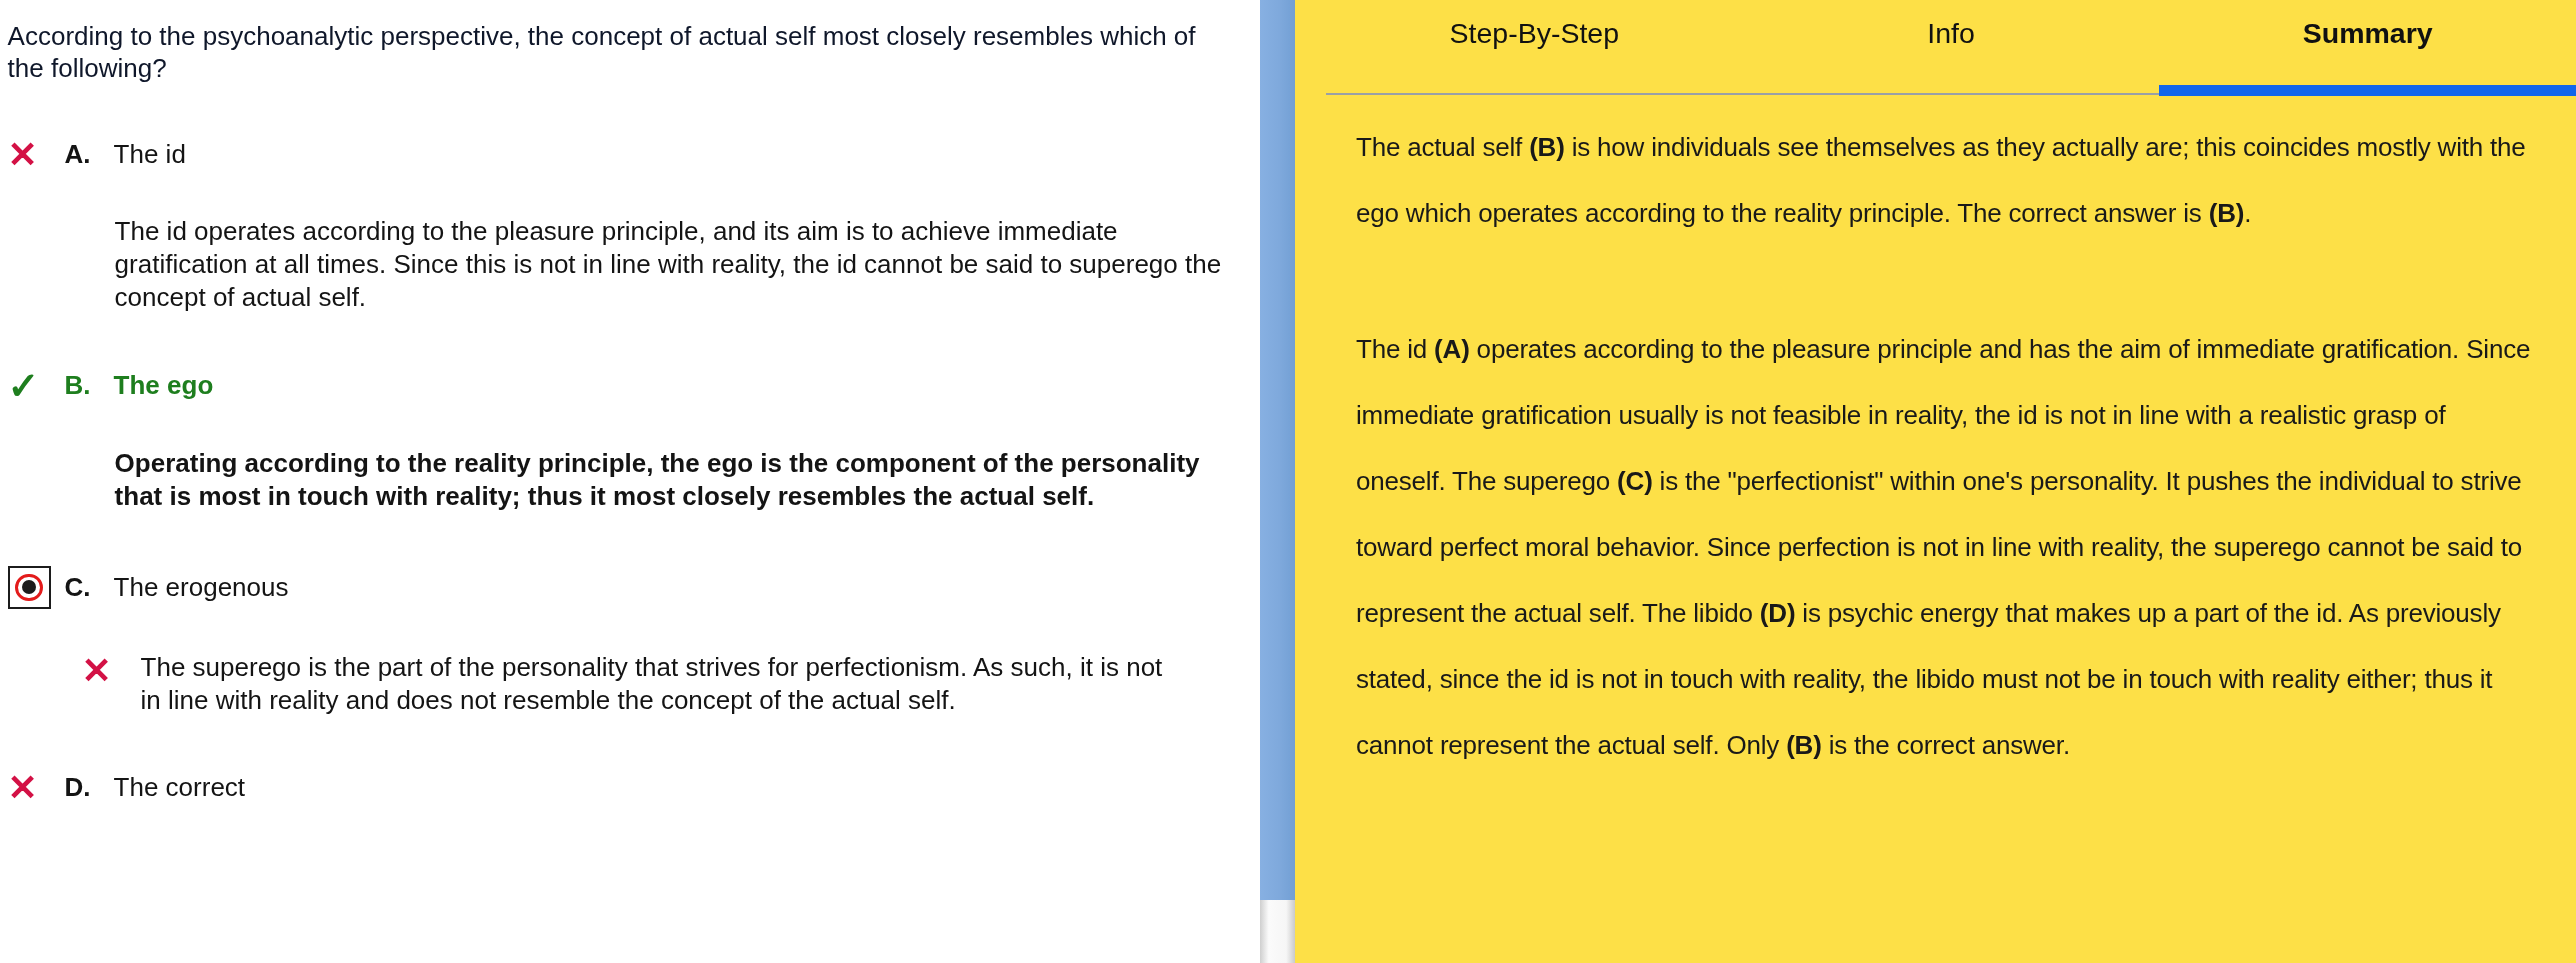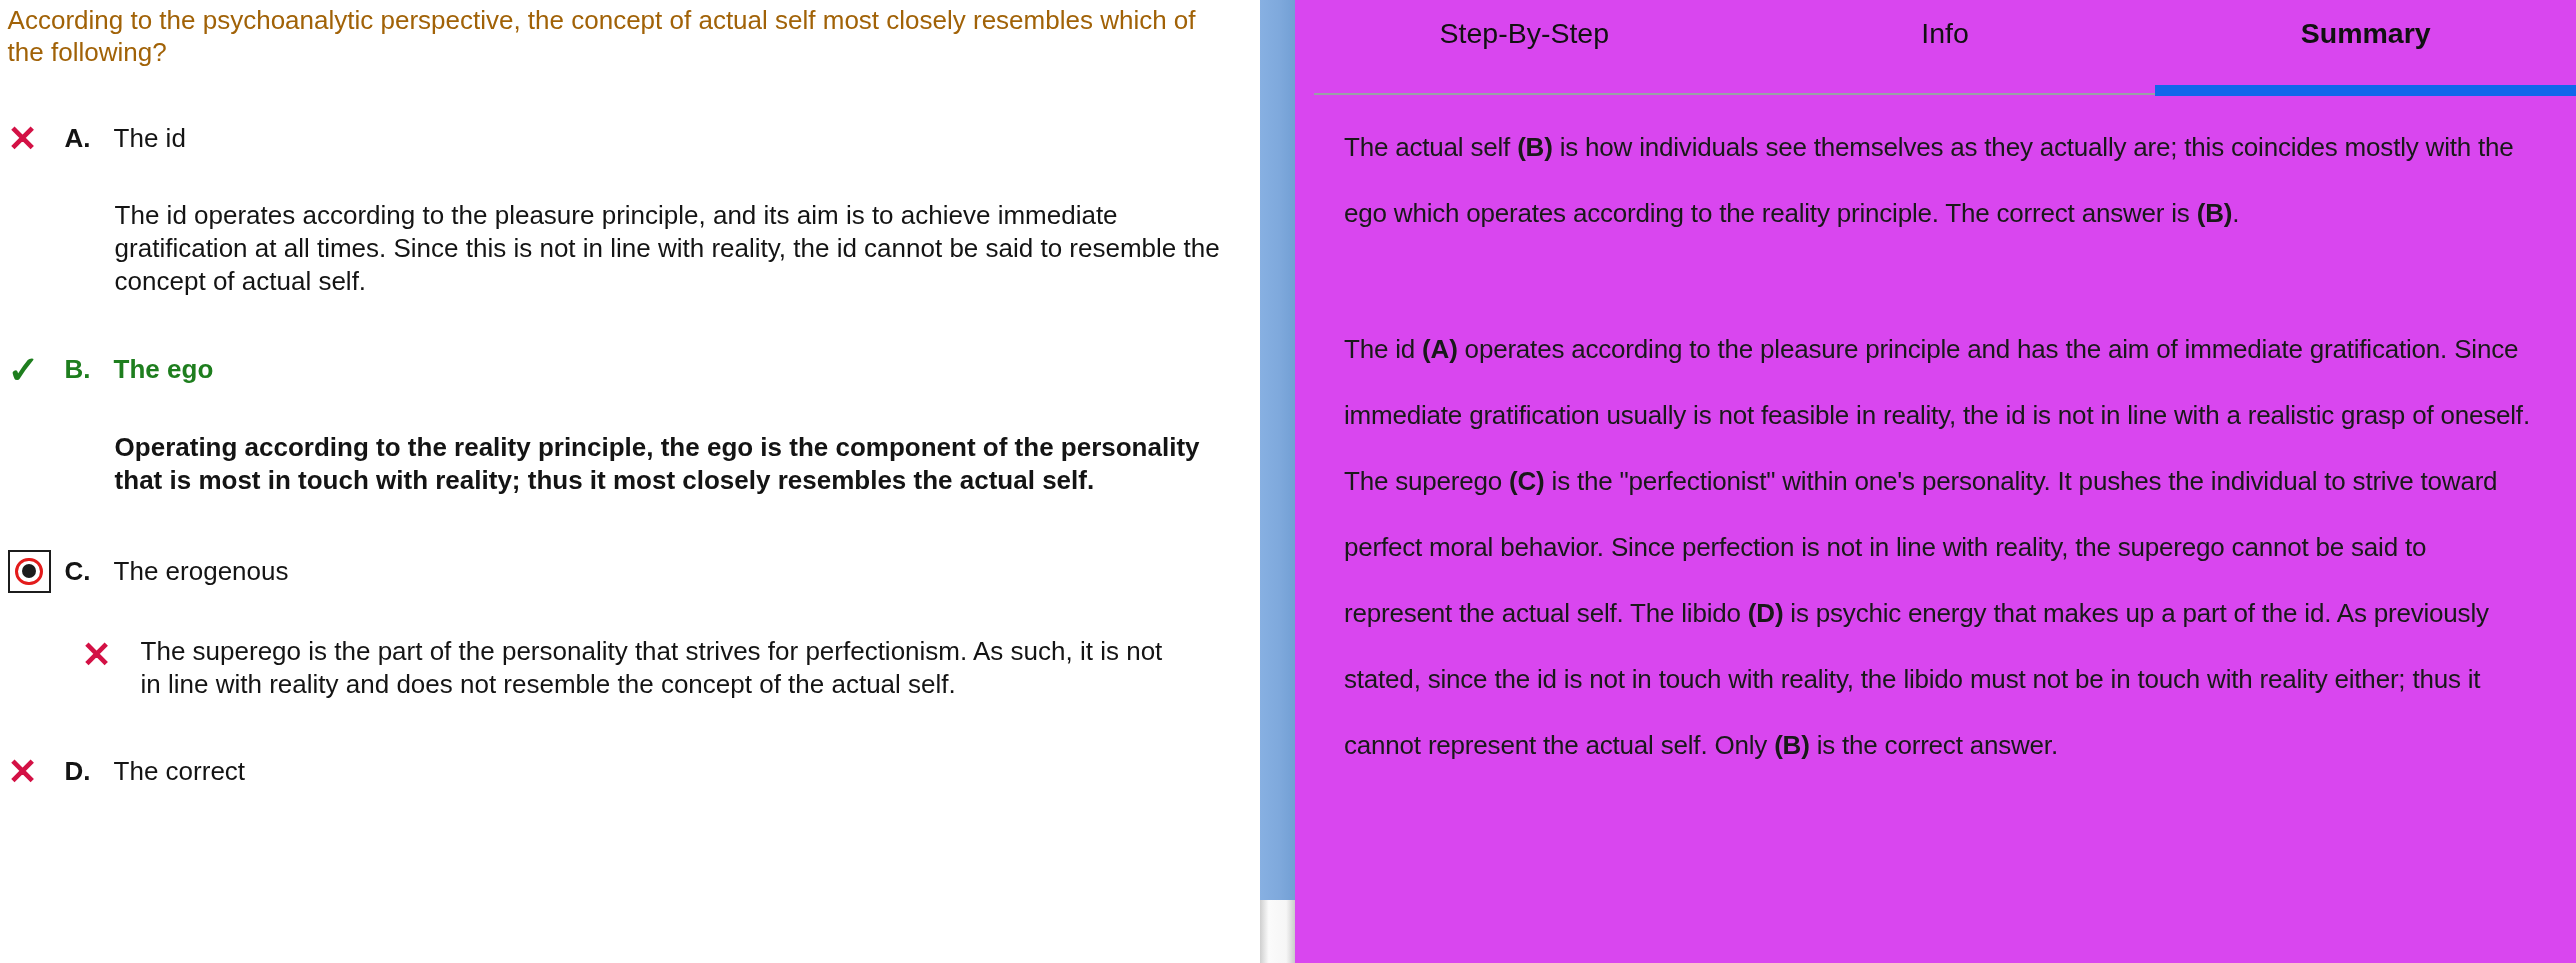--- a/index.html
+++ b/index.html
@@ -9,21 +9,21 @@
     font-family:"Liberation Sans", sans-serif;
     -webkit-font-smoothing:antialiased;
   }
 
   
   .question-panel{
     position:absolute;left:0;top:0;width:1251px;height:963px;
     padding:3.8px 7.6px 0 7.6px;box-sizing:border-box;background:#fff;
   }
   .question{
-    margin:0 0 48px 0;font-size:26px;line-height:32px;width:1200px;color:#a16207;
+    margin:16px 0 48px 0;font-size:26px;line-height:32px;width:1200px;color:#0f172a;
   }
   .option{margin-top:53px;}
   .option-row{display:flex;align-items:center;}
   .opt-icon{flex:0 0 57px;display:flex;align-items:center;}
   .x-mark{color:var(--incorrect-red,#d31145);font-size:36px;font-weight:700;line-height:1;}
   .check-mark{color:var(--correct-green,#1e7e1e);font-size:38px;font-weight:700;line-height:1;}
   .opt-letter{flex:0 0 49px;font-weight:700;font-size:26px;}
   .opt-label{font-size:26px;}
   .option.correct .opt-letter,.option.correct .opt-label{color:var(--correct-green,#1e7e1e);font-weight:700;}
 
@@ -45,21 +45,21 @@
     position:absolute;left:1260px;top:0;width:35px;height:963px;
     background:linear-gradient(to right,#cfcfcf,#fbfbfb 25%,#f6f6f6 75%,#c9c9c9);
   }
   .scroll-thumb{
     width:100%;height:900px;
     background:linear-gradient(to right,#87b0e2,var(--scrollbar-blue,#7fa9dc) 55%,#729fd4);
   }
 
   
   .explanation-panel{
-    position:absolute;left:1295px;top:0;right:0;bottom:0;background:#d946ef;
+    position:absolute;left:1295px;top:0;right:0;bottom:0;background:#fde047;padding-left:12px;
   }
   .tabbar{
     display:flex;height:95px;box-sizing:border-box;margin-left:19px;
     border-bottom:2.9px solid var(--tab-divider-gray,#9aa0a6);position:relative;
   }
   .tab{
     flex:1;text-align:center;padding-top:17px;font-size:28.5px;color:#111;
     position:relative;cursor:pointer;box-sizing:border-box;
   }
   .tab.active{font-weight:700;}
@@ -84,21 +84,21 @@
   <div class="option incorrect">
     <div class="option-row">
       <span class="opt-icon">
               <span class="x-mark">✕</span>
             </span>
       <span class="opt-letter">A.</span>
       <span class="opt-label">The id</span>
     </div>
     <div class="option-expl">
 
-      <p class="expl-text">The id operates according to the pleasure principle, and its aim is to achieve immediate gratification at all times. Since this is not in line with reality, the id cannot be said to resemble the concept of actual self.</p>
+      <p class="expl-text">The id operates according to the pleasure principle, and its aim is to achieve immediate gratification at all times. Since this is not in line with reality, the id cannot be said to superego the concept of actual self.</p>
     </div>
   </div>
 
   <div class="option correct">
     <div class="option-row">
       <span class="opt-icon">
               <span class="check-mark">✓</span>
             </span>
       <span class="opt-letter">B.</span>
       <span class="opt-label">The ego</span>

